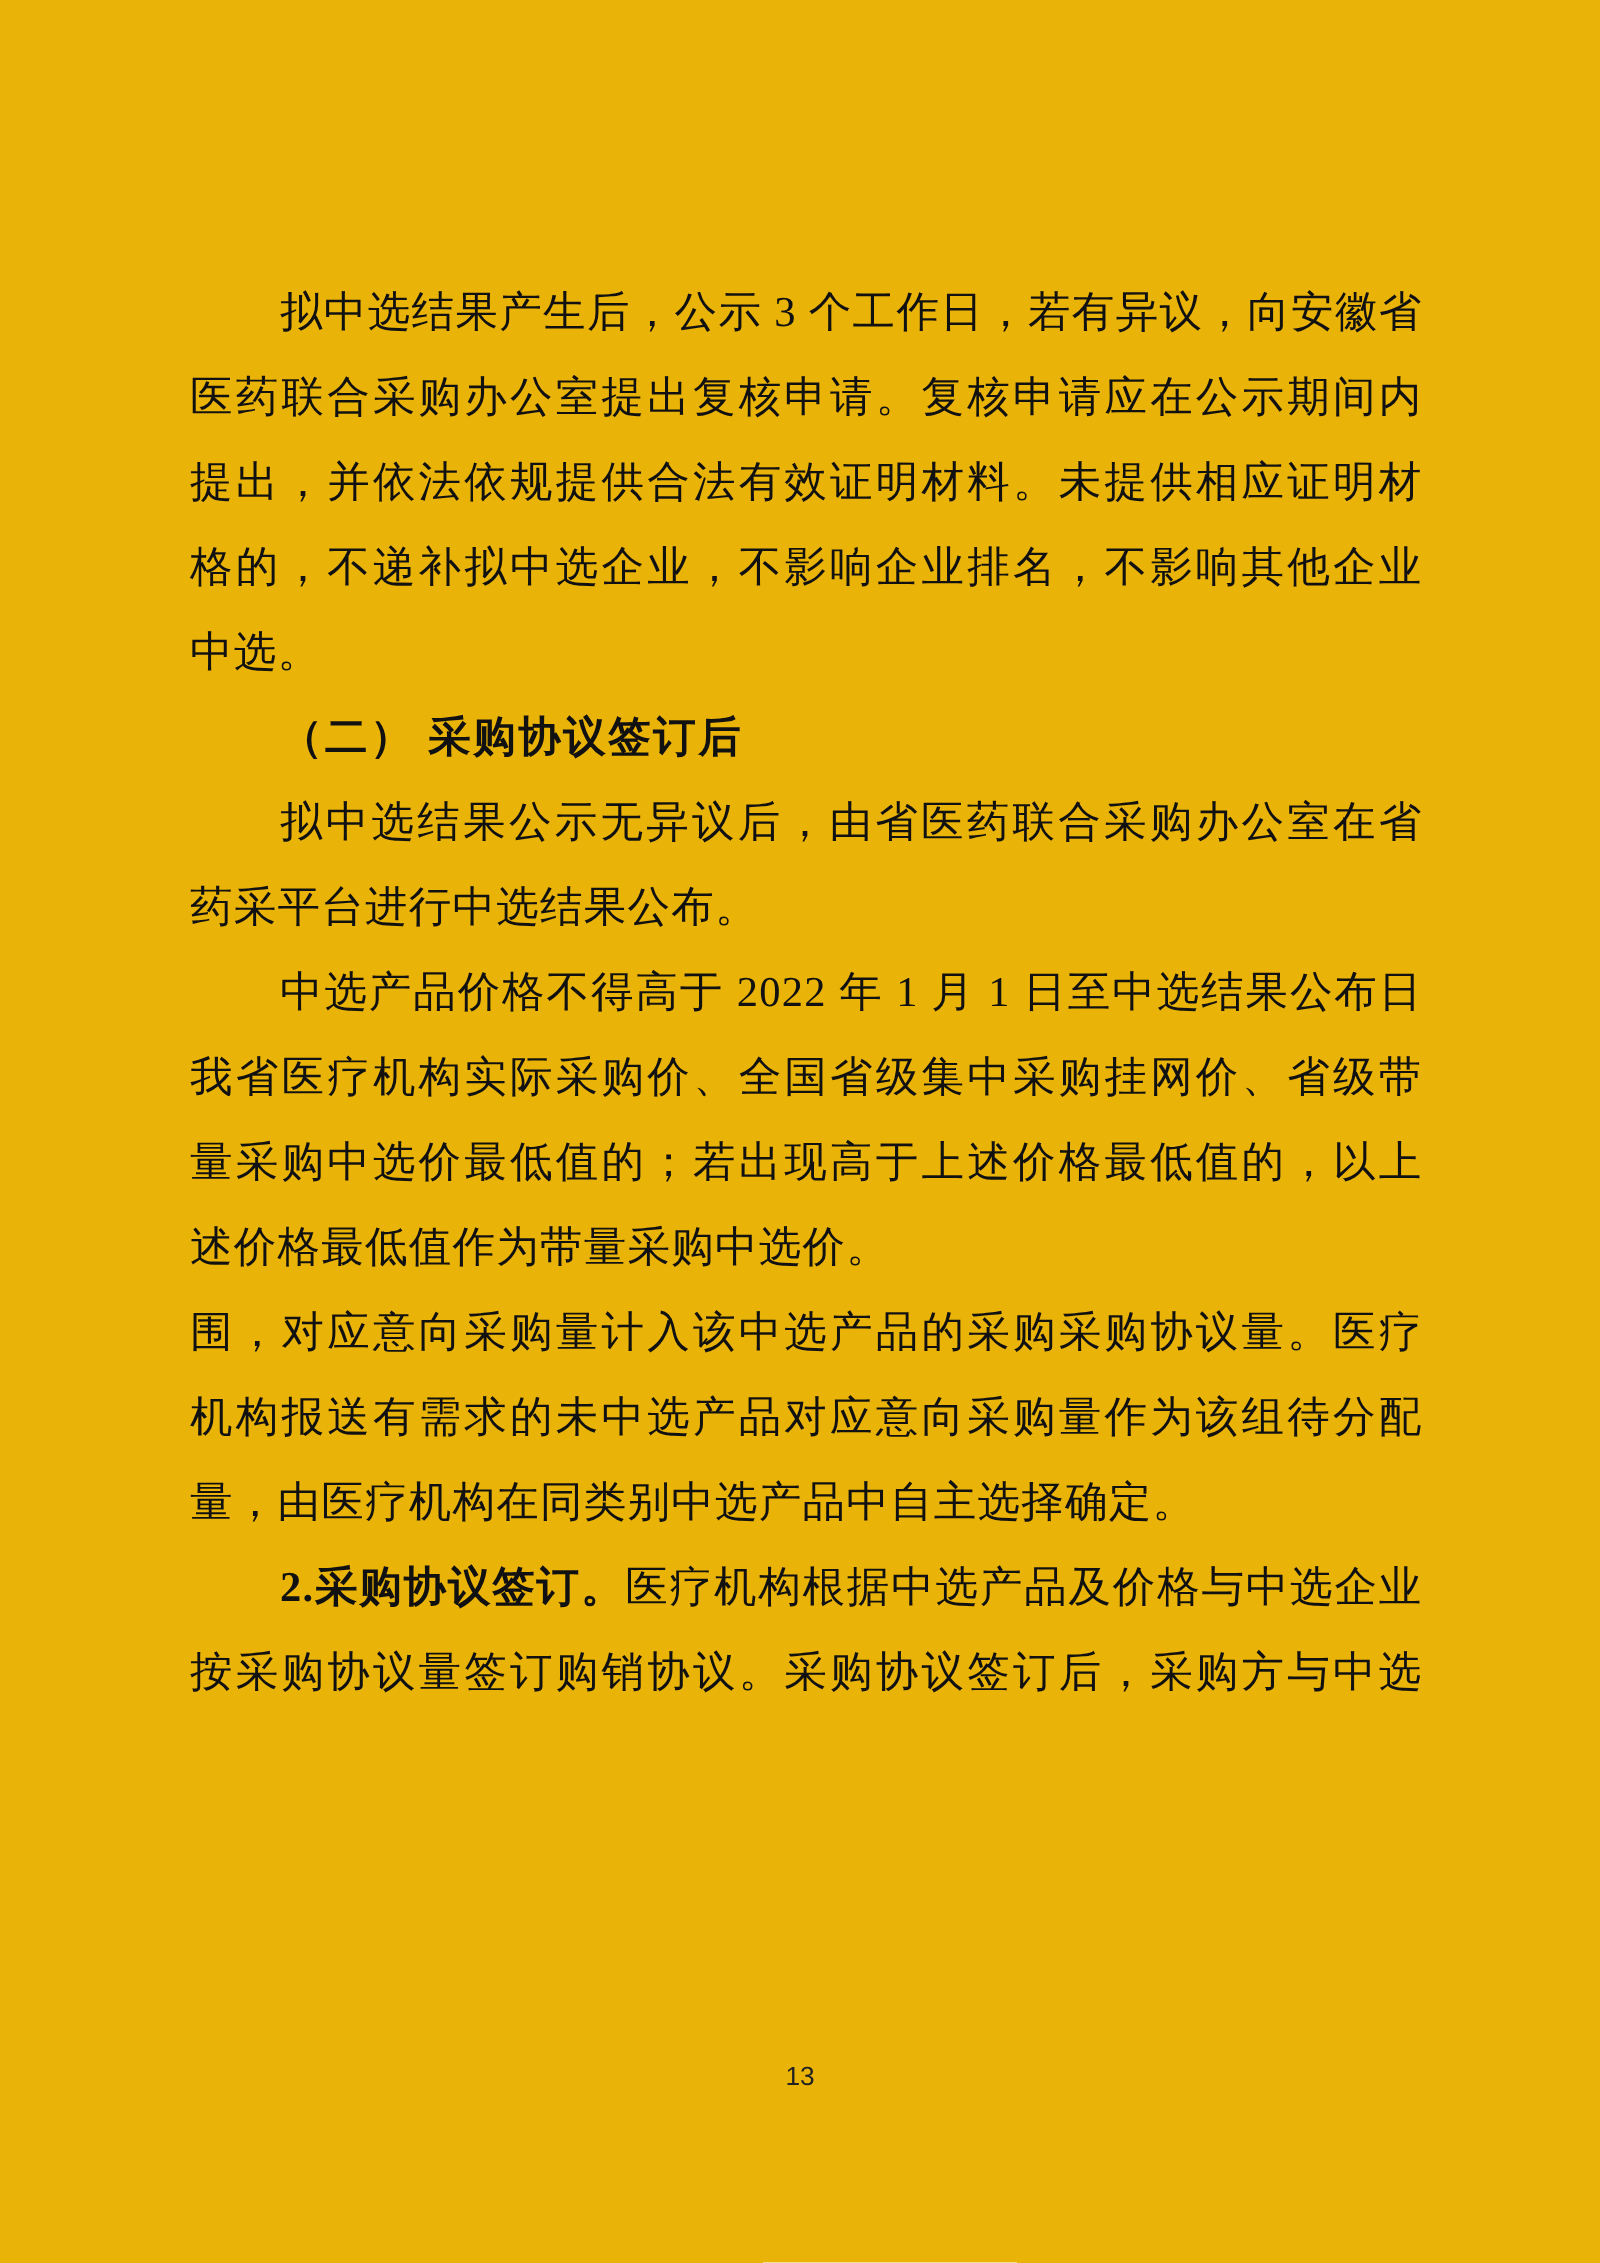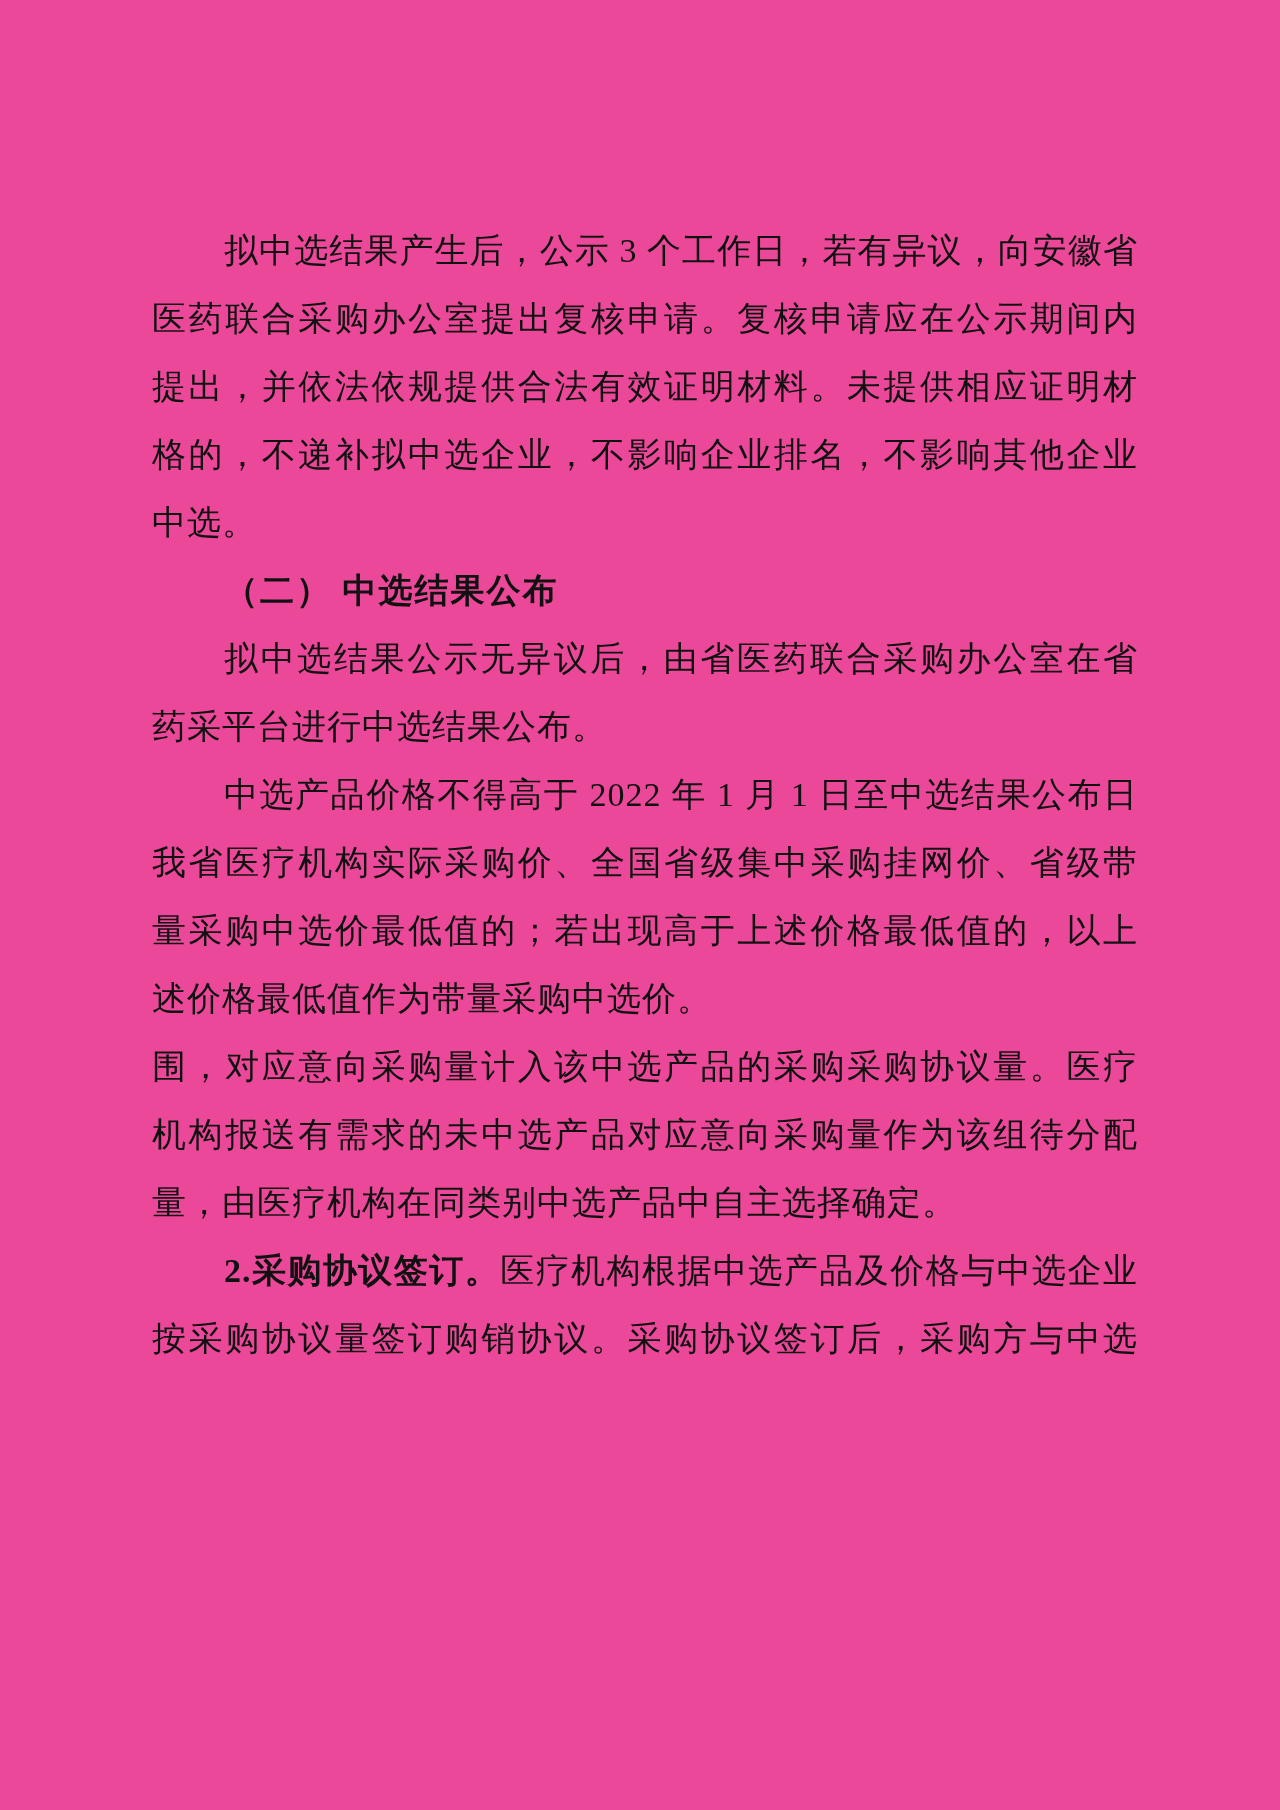--- a/index.html
+++ b/index.html
@@ -1,20 +1,20 @@
 <!DOCTYPE html>
 <html><head>
 <meta charset="utf-8">
 <style>
   html, body { margin: 0; padding: 0; background: #ffffff; }
   .page {
     position: relative;
     width: 1280px;
     height: 1810px;
-    background: #ec4899;
+    background: #eab308;
     color: #111111;
     font-family: "Liberation Serif", "DejaVu Serif", serif;
     overflow: hidden;
     text-decoration: underline;
   }
   .content {
     position: absolute;
     top: 217px;
     left: 152px;
     width: 986px;
@@ -54,21 +54,21 @@
 
 <div class="page">
   <div class="content">
 
     <div class="line indent">拟中选结果产生后，公示 3 个工作日，若有异议，向安徽省</div>
     <div class="line">医药联合采购办公室提出复核申请。复核申请应在公示期间内</div>
     <div class="line">提出，并依法依规提供合法有效证明材料。未提供相应证明材</div>
     <div class="line">格的，不递补拟中选企业，不影响企业排名，不影响其他企业</div>
     <div class="line last">中选。</div>
 
-    <div class="line heading indent">（二） 中选结果公布</div>
+    <div class="line heading indent">（二） 采购协议签订后</div>
 
     <div class="line indent">拟中选结果公示无异议后，由省医药联合采购办公室在省</div>
     <div class="line last">药采平台进行中选结果公布。</div>
 
     <div class="line indent">中选产品价格不得高于 2022 年 1 月 1 日至中选结果公布日</div>
     <div class="line">我省医疗机构实际采购价、全国省级集中采购挂网价、省级带</div>
     <div class="line">量采购中选价最低值的；若出现高于上述价格最低值的，以上</div>
     <div class="line last">述价格最低值作为带量采购中选价。</div>
 
 
@@ -76,13 +76,14 @@
     <div class="line">机构报送有需求的未中选产品对应意向采购量作为该组待分配</div>
     <div class="line last">量，由医疗机构在同类别中选产品中自主选择确定。</div>
 
     <div class="line indent">
       <b class="bold-lead">2.采购协议签订。</b><span>医疗机构根据中选产品及价格与中选企业</span>
     </div>
     <div class="line">按采购协议量签订购销协议。采购协议签订后，采购方与中选</div>
 
   </div>
 
+  <div class="page-number">13</div>
 </div>
 
 </body></html>

